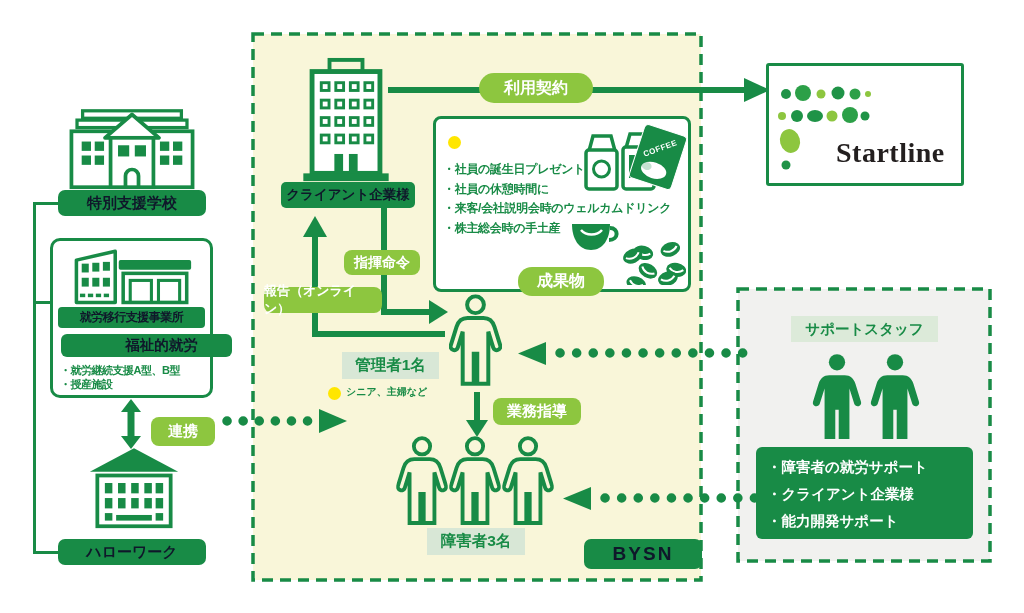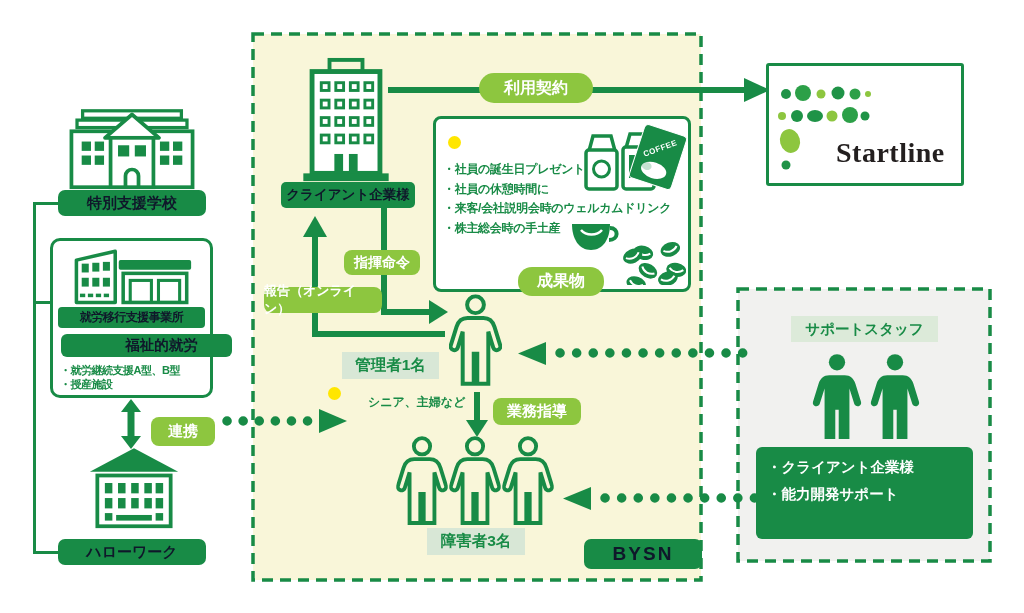--- a/index.html
+++ b/index.html
@@ -227,21 +227,21 @@
       <use href="#bean" x="0" y="0" width="24" height="18" transform="translate(50,38) rotate(-15)"></use>
     </svg>
     <div class="abs badge-light" style="left:82px;top:148px;width:86px;height:29px;border-radius:14px;font-size:16px;">成果物</div>
   </div>
 
   <svg class="abs" style="left:449px;top:292px;" width="53" height="97" viewBox="0 0 60 105">
     <use href="#person" fill="none" stroke="#188b46" stroke-width="4.5"></use>
   </svg>
   <div class="abs badge-sage" style="left:342px;top:352px;width:97px;height:27px;font-size:15.5px;">管理者1名</div>
   <div class="abs" style="left:328px;top:387px;width:13px;height:13px;border-radius:50%;background:#ffe600;"></div>
-  <div class="abs gtxt" style="left:346px;top:394px;font-size:12px;margin-left:22px;">シニア、主婦など</div>
+  <div class="abs gtxt" style="left:346px;top:385px;font-size:10px;">シニア、主婦など</div>
 
   <div class="abs gbar" style="left:474px;top:392px;width:6px;height:30px;"></div>
   <div class="abs tri" style="left:466px;top:420px;border-left:11px solid transparent;border-right:11px solid transparent;border-top:17px solid #188b46;"></div>
   <div class="abs badge-light" style="left:493px;top:398px;width:88px;height:27px;border-radius:8px;font-size:15px;">業務指導</div>
 
   <svg class="abs" style="left:396px;top:436px;" width="52" height="90" viewBox="0 0 60 105">
       <use href="#person" fill="none" stroke="#188b46" stroke-width="4.5"></use>
     </svg>
   <svg class="abs" style="left:449px;top:436px;" width="52" height="90" viewBox="0 0 60 105">
       <use href="#person" fill="none" stroke="#188b46" stroke-width="4.5"></use>
@@ -254,20 +254,21 @@
   <div class="abs badge-dark" style="left:584px;top:539px;width:118px;height:30px;border-radius:7px;font-size:19px;letter-spacing:2px;">BYSN</div>
 
   <div class="abs badge-sage" style="left:791px;top:316px;width:147px;height:26px;font-size:14.5px;background:#dcead9;">サポートスタッフ</div>
   <svg class="abs" style="left:811px;top:352px;" width="52" height="90" viewBox="0 0 60 105">
       <use href="#person" fill="#188b46"></use>
     </svg>
   <svg class="abs" style="left:869px;top:352px;" width="52" height="90" viewBox="0 0 60 105">
       <use href="#person" fill="#188b46"></use>
     </svg>
   <div class="abs" style="left:756px;top:447px;width:217px;height:92px;background:#188b46;border-radius:6px;color:#fff;font-weight:bold;font-size:14.5px;line-height:27px;padding:7px 0 0 11px;box-sizing:border-box;">
+    <div>・障害者の就労サポート</div>
     <div>・クライアント企業様</div>
     <div>・能力開発サポート</div>
   </div>
 
   <svg class="abs" style="left:514px;top:339px;" width="248" height="28">
     <line x1="46" y1="14" x2="244" y2="14" stroke="#188b46" stroke-width="9.5" stroke-linecap="round" stroke-dasharray="0.1 16.5"></line>
     <polygon points="32,3 4,14.5 32,26" fill="#188b46"></polygon>
   </svg>
   <svg class="abs" style="left:559px;top:484px;" width="200" height="28">
     <line x1="46" y1="14" x2="196" y2="14" stroke="#188b46" stroke-width="9.5" stroke-linecap="round" stroke-dasharray="0.1 16.5"></line>

